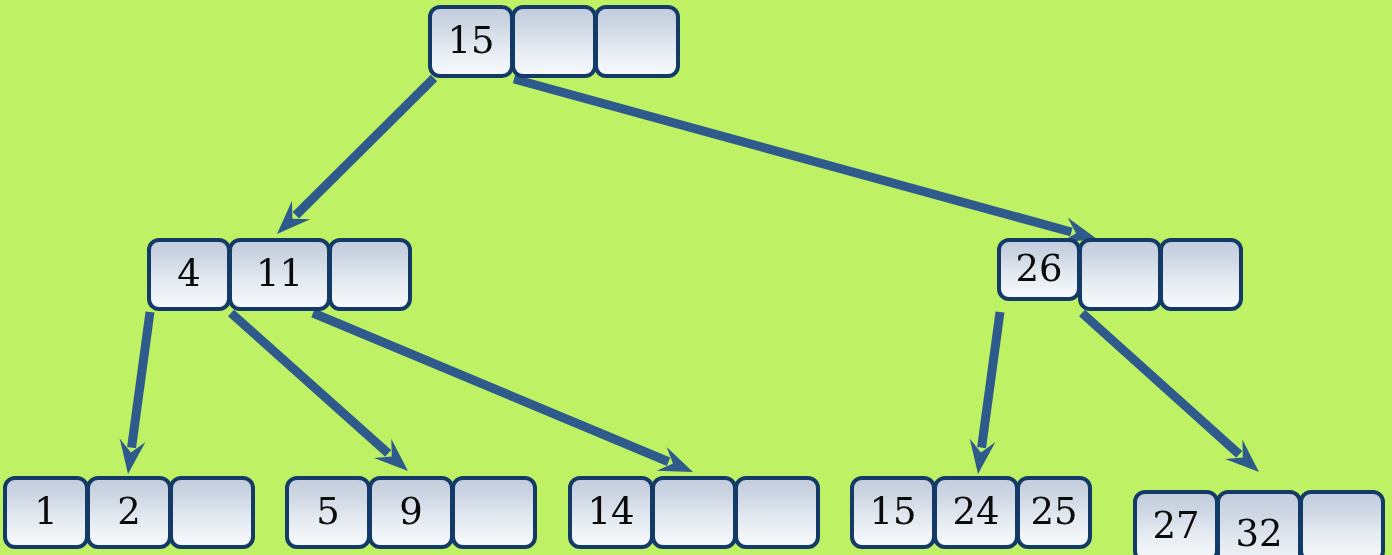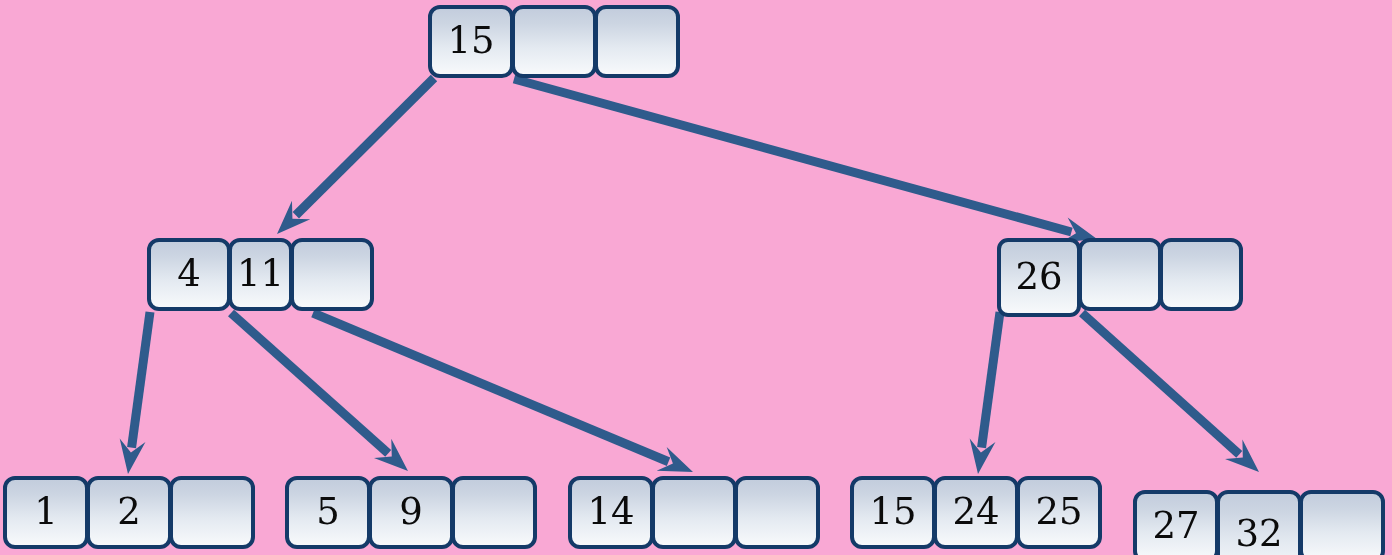--- a/index.html
+++ b/index.html
@@ -4,21 +4,21 @@
 <style>
   html, body {
     margin: 0;
     padding: 0;
     background: #ffffff;
   }
   #canvas {
     position: relative;
     width: 1392px;
     height: 555px;
-    background: #f9a8d4;
+    background: #bef264;
     overflow: hidden;
     font-family: "DejaVu Serif", "Liberation Serif", serif;
   }
   #arrow-layer {
     position: absolute;
     left: 0;
     top: 0;
     width: 1392px;
     height: 555px;
   }
@@ -95,29 +95,29 @@
           <span class="cell-value"></span>
         </div>
         <div class="btree-cell" style="width: 86px; height: 73px;">
           <span class="cell-value"></span>
         </div>
       </div>
       <div class="btree-node" style="left: 147px; top: 238px;">
         <div class="btree-cell" style="width: 84px; height: 73px;">
           <span class="cell-value">4</span>
         </div>
-        <div class="btree-cell" style="width: 65px; height: 73px;">
+        <div class="btree-cell" style="width: 103px; height: 73px;">
           <span class="cell-value">11</span>
         </div>
         <div class="btree-cell" style="width: 84px; height: 73px;">
           <span class="cell-value"></span>
         </div>
       </div>
       <div class="btree-node" style="left: 997px; top: 238px;">
-        <div class="btree-cell" style="width: 84px; height: 79px; border-radius: 11px;">
+        <div class="btree-cell" style="width: 84px; height: 63px;">
           <span class="cell-value">26</span>
         </div>
         <div class="btree-cell" style="width: 84px; height: 73px;">
           <span class="cell-value"></span>
         </div>
         <div class="btree-cell" style="width: 84px; height: 73px;">
           <span class="cell-value"></span>
         </div>
       </div>
       <div class="btree-node" style="left: 3px; top: 476px;">
@@ -153,21 +153,21 @@
           <span class="cell-value"></span>
         </div>
       </div>
       <div class="btree-node" style="left: 850px; top: 476px;">
         <div class="btree-cell" style="width: 86px; height: 73px;">
           <span class="cell-value">15</span>
         </div>
         <div class="btree-cell" style="width: 86px; height: 73px;">
           <span class="cell-value">24</span>
         </div>
-        <div class="btree-cell" style="width: 86px; height: 73px;">
+        <div class="btree-cell" style="width: 76px; height: 73px;">
           <span class="cell-value">25</span>
         </div>
       </div>
       <div class="btree-node" style="left: 1133px; top: 490px;">
         <div class="btree-cell" style="width: 86px; height: 73px;">
           <span class="cell-value">27</span>
         </div>
         <div class="btree-cell" style="width: 86px; height: 89px;">
           <span class="cell-value">32</span>
         </div>

